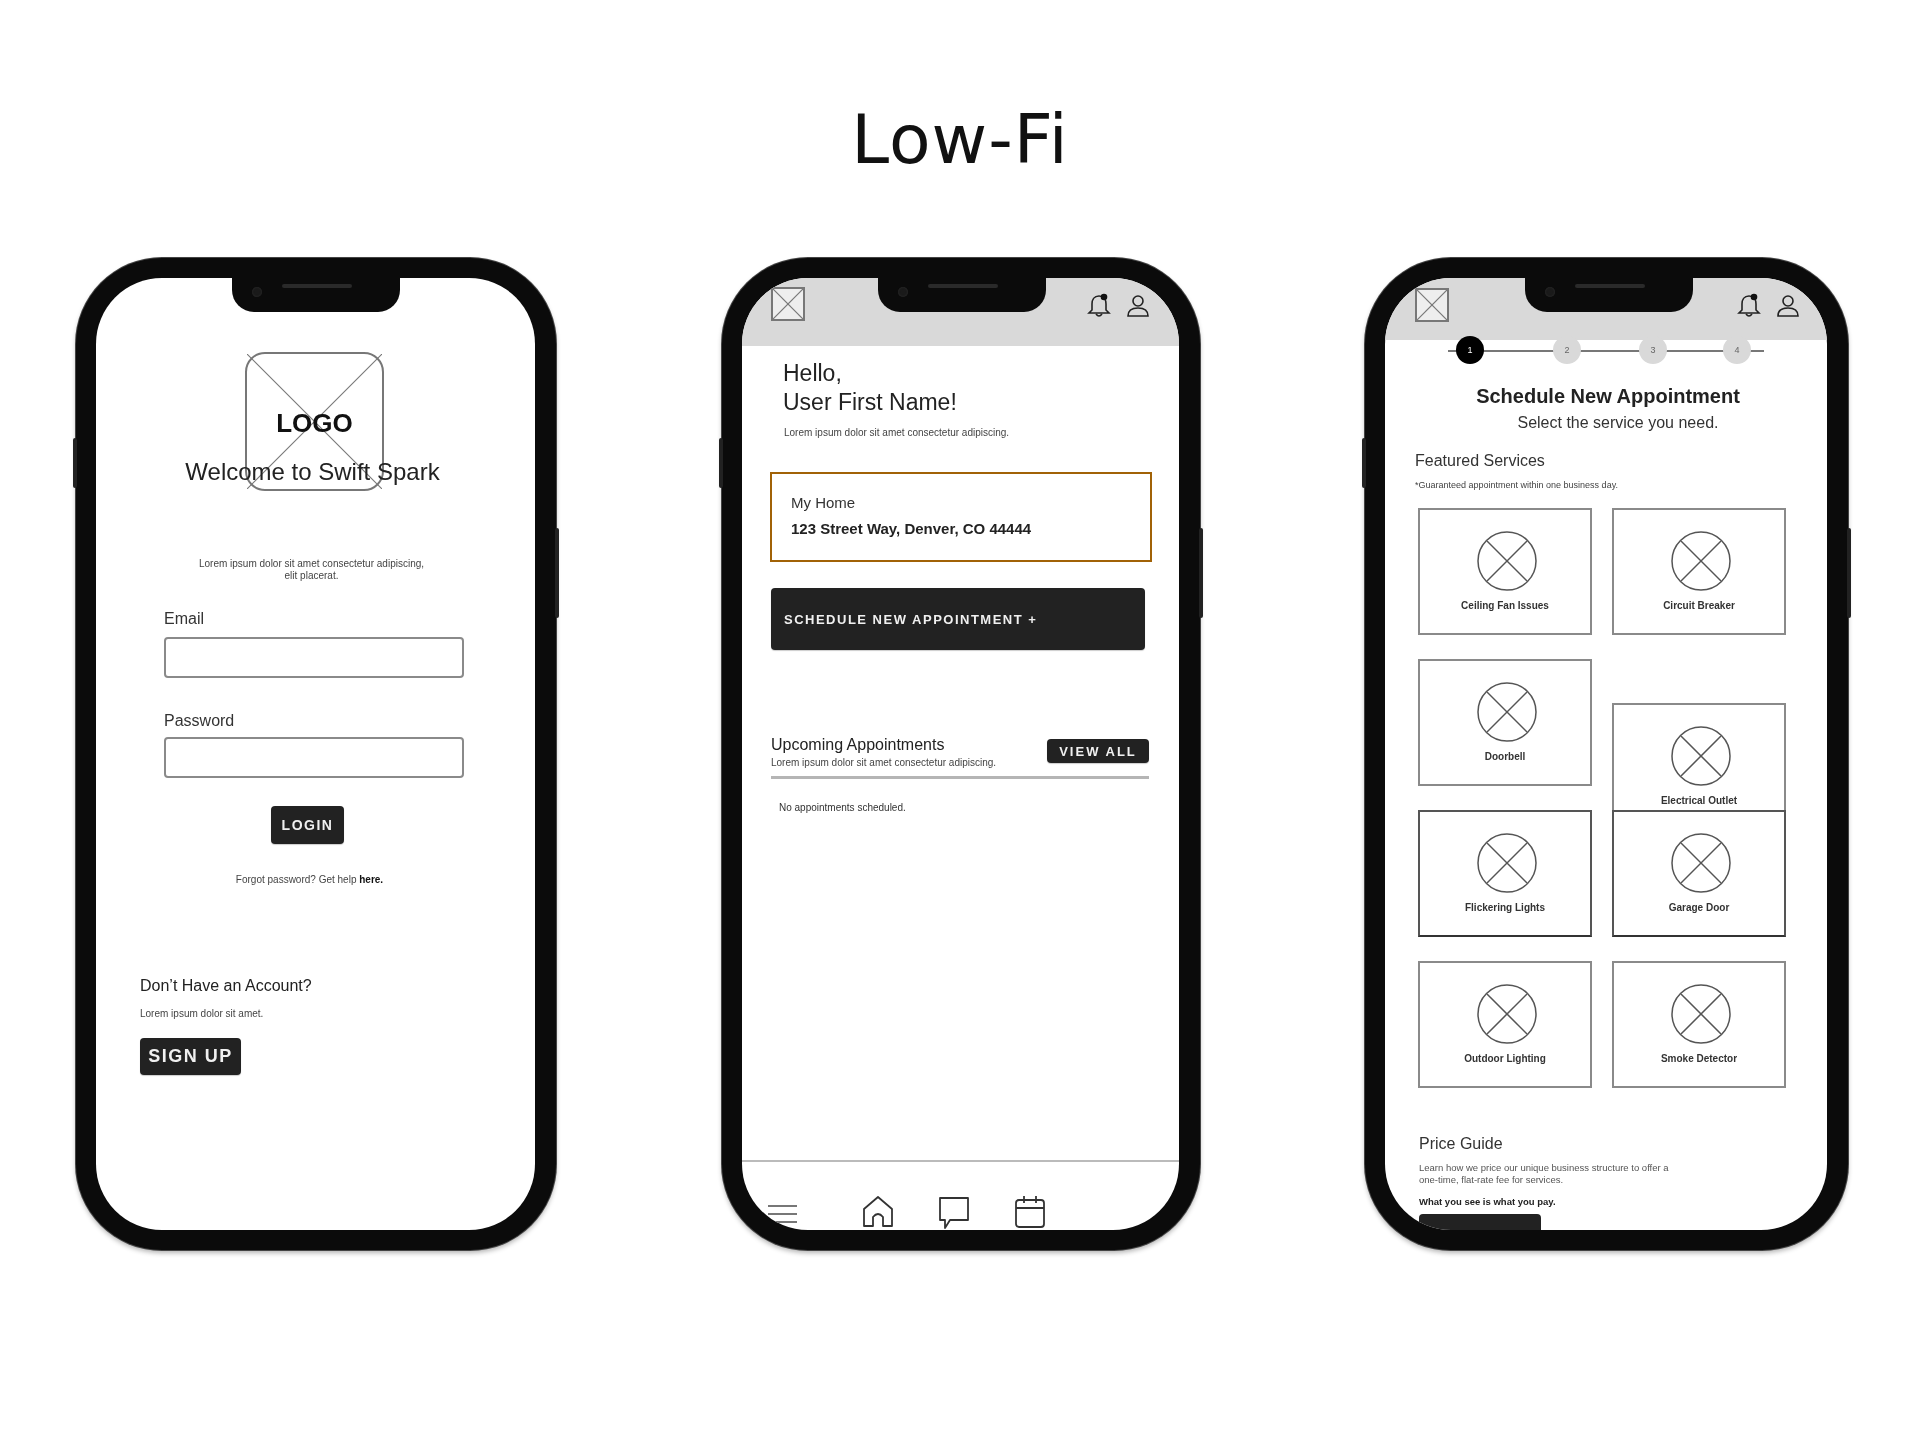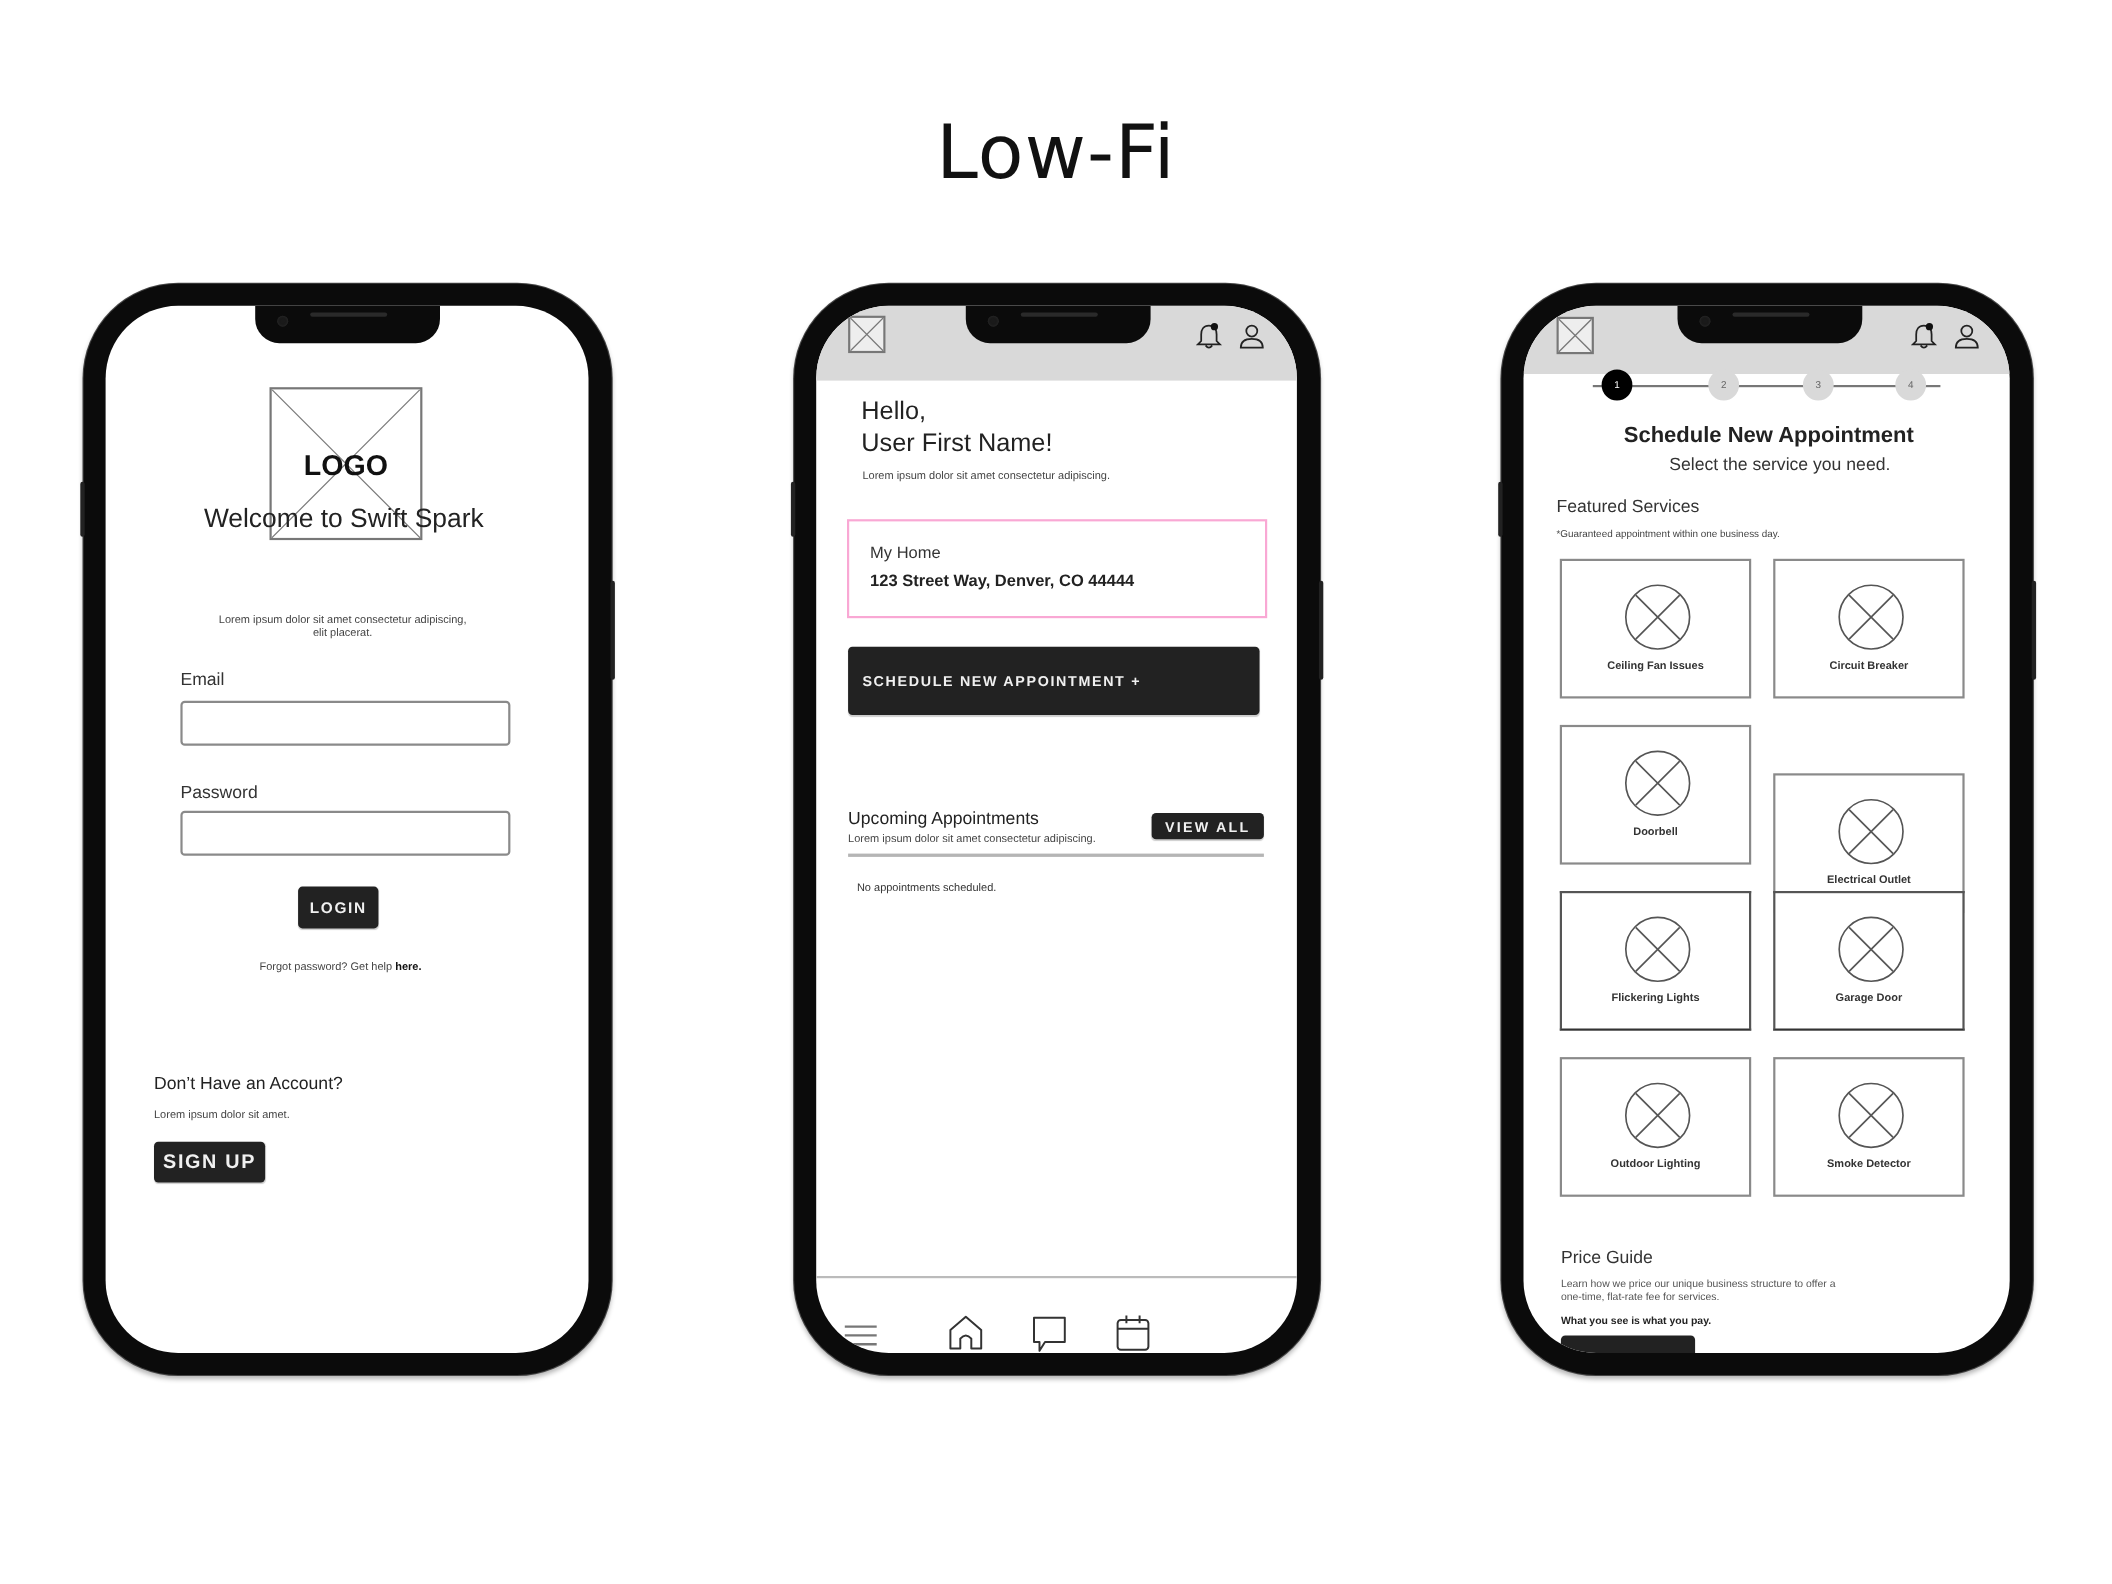--- a/index.html
+++ b/index.html
@@ -61,21 +61,21 @@
 
 <div class="phone" style="left:76px; top:258px; width:480px; height:992px;">
   <div class="side-btn" style="left:-3px; top:180px; height:50px;"></div>
   <div class="side-btn" style="right:-3px; top:270px; height:90px;"></div>
   <div class="screen">
     <div class="notch" style="left:136px;">
         <div class="cam"></div>
       </div>
     <div class="speaker" style="left:186px;"></div>
 
-    <div class="xbox" style="left:149px; top:74px; width:139px; height:139px; border-color:#777;">
+    <div class="xbox" style="left:149px; top:74px; width:139px; height:139px; border-color:#777;border-radius:20px;">
       <svg viewBox="0 0 100 100" preserveAspectRatio="none">
           <line x1="0" y1="0" x2="100" y2="100" stroke="#777" stroke-width="0.8"></line>
           <line x1="100" y1="0" x2="0" y2="100" stroke="#777" stroke-width="0.8"></line>
         </svg>
       <div style="position:absolute; left:0; right:0; top:54px; text-align:center; font-size:26px; font-weight:700; color:#111;">LOGO</div>
     </div>
 
     <div class="el" style="left:0; right:0; top:182px; text-align:center; font-size:24px; color:#222; transform:translateX(-3px); top:182px; margin-top:0; top:180px;">Welcome to Swift Spark</div>
 
     <div class="el" style="left:0; right:0; top:280px; text-align:center; font-size:10px; color:#444; line-height:12px; transform:translateX(-4px);">
@@ -130,21 +130,21 @@
           <path d="M2 23 Q2 15 12 15 Q22 15 22 23 Z" fill="none" stroke="#222" stroke-width="1.6"></path>
         </svg>
     </div>
 
     <div class="el" style="left:41px; top:81px; font-size:23px; color:#222; line-height:29px;">
       <div>Hello,</div>
       <div>User First Name!</div>
     </div>
     <div class="el" style="left:42px; top:149px; font-size:10px; color:#444;">Lorem ipsum dolor sit amet consectetur adipiscing.</div>
 
-    <div class="el" style="left:28px; top:194px; width:382px; height:90px; border:2px solid #f9a8d4; background:#fff;">
+    <div class="el" style="left:28px; top:194px; width:382px; height:90px; border:2px solid #a16207; background:#fff;">
       <div style="position:absolute; left:19px; top:20px; font-size:15px; color:#333;">My Home</div>
       <div style="position:absolute; left:19px; top:46px; font-size:15px; font-weight:700; color:#222;">123 Street Way, Denver, CO 44444</div>
     </div>
 
     <div class="btn-dark" style="left:29px; top:310px; width:374px; height:62px; font-size:13px; justify-content:flex-start; padding-left:13px;">SCHEDULE NEW APPOINTMENT +</div>
 
     <div class="el" style="left:29px; top:458px; font-size:16px; color:#222;">Upcoming Appointments</div>
     <div class="el" style="left:29px; top:479px; font-size:10px; color:#444;">Lorem ipsum dolor sit amet consectetur adipiscing.</div>
     <div class="btn-dark" style="left:305px; top:461px; width:102px; height:24px; font-size:13px; letter-spacing:2px;">VIEW ALL</div>
     <div class="el" style="left:29px; top:498px; width:378px; height:3px; background:#b5b5b5;"></div>

